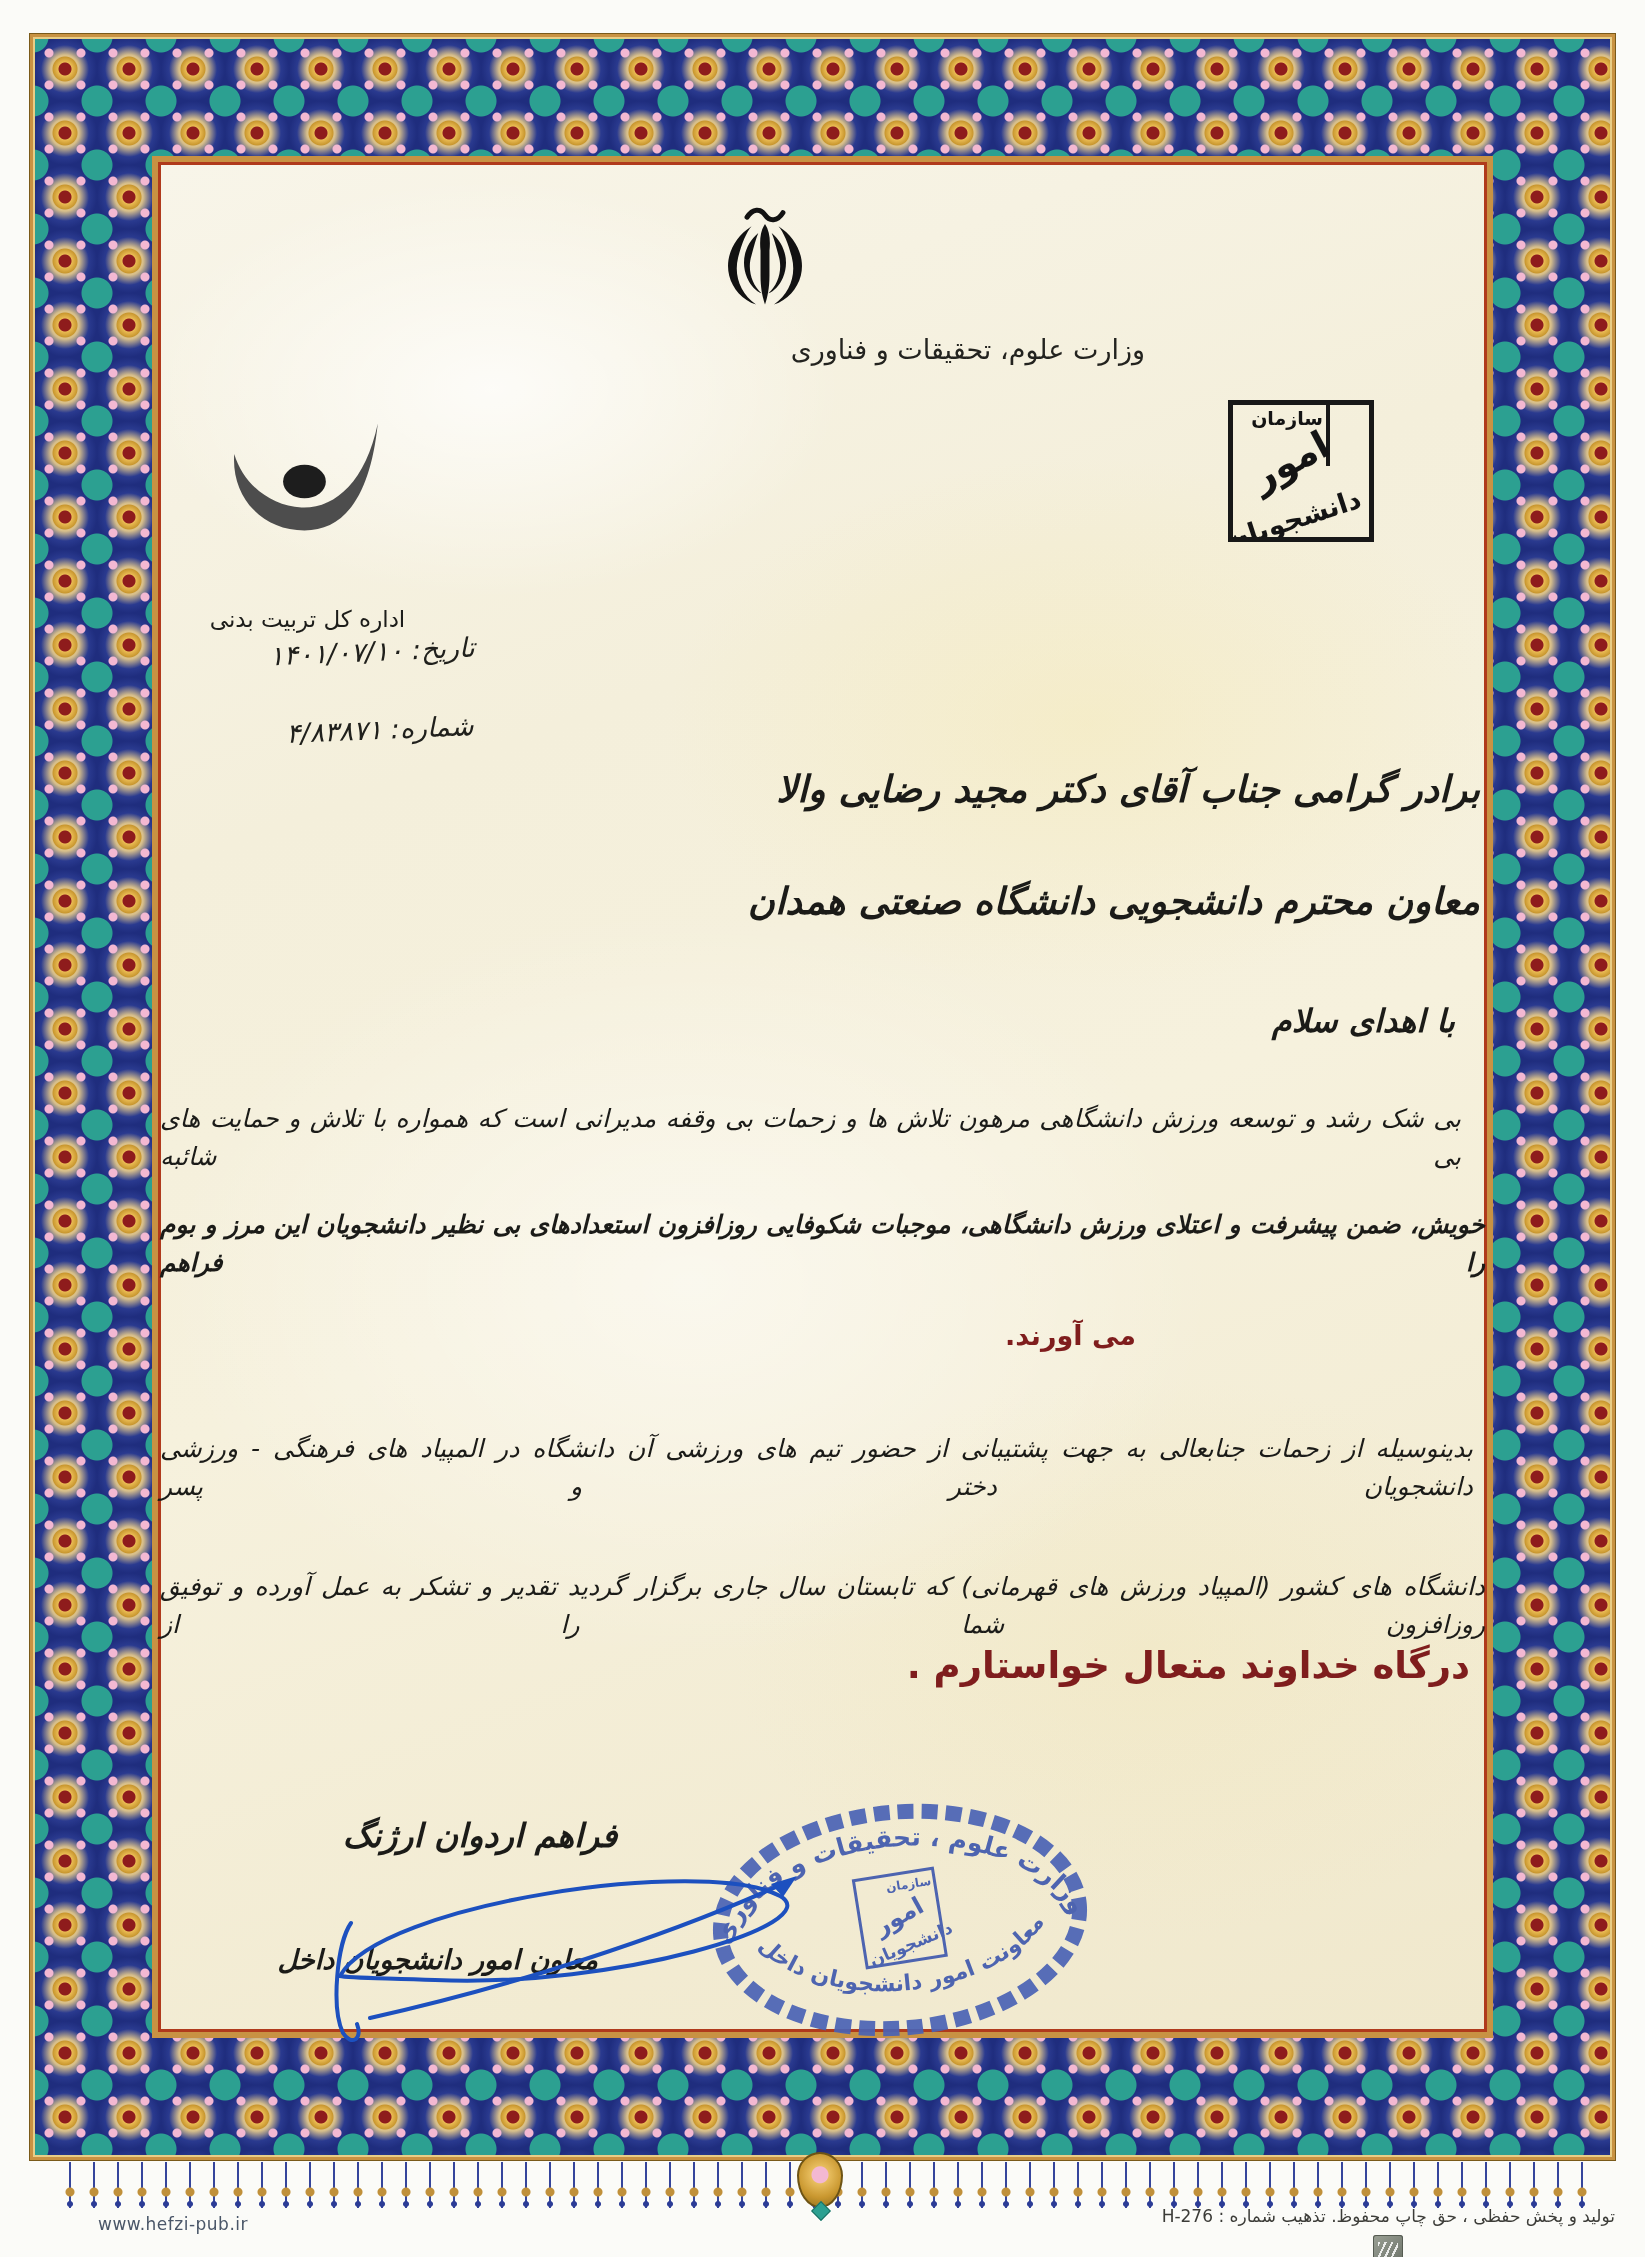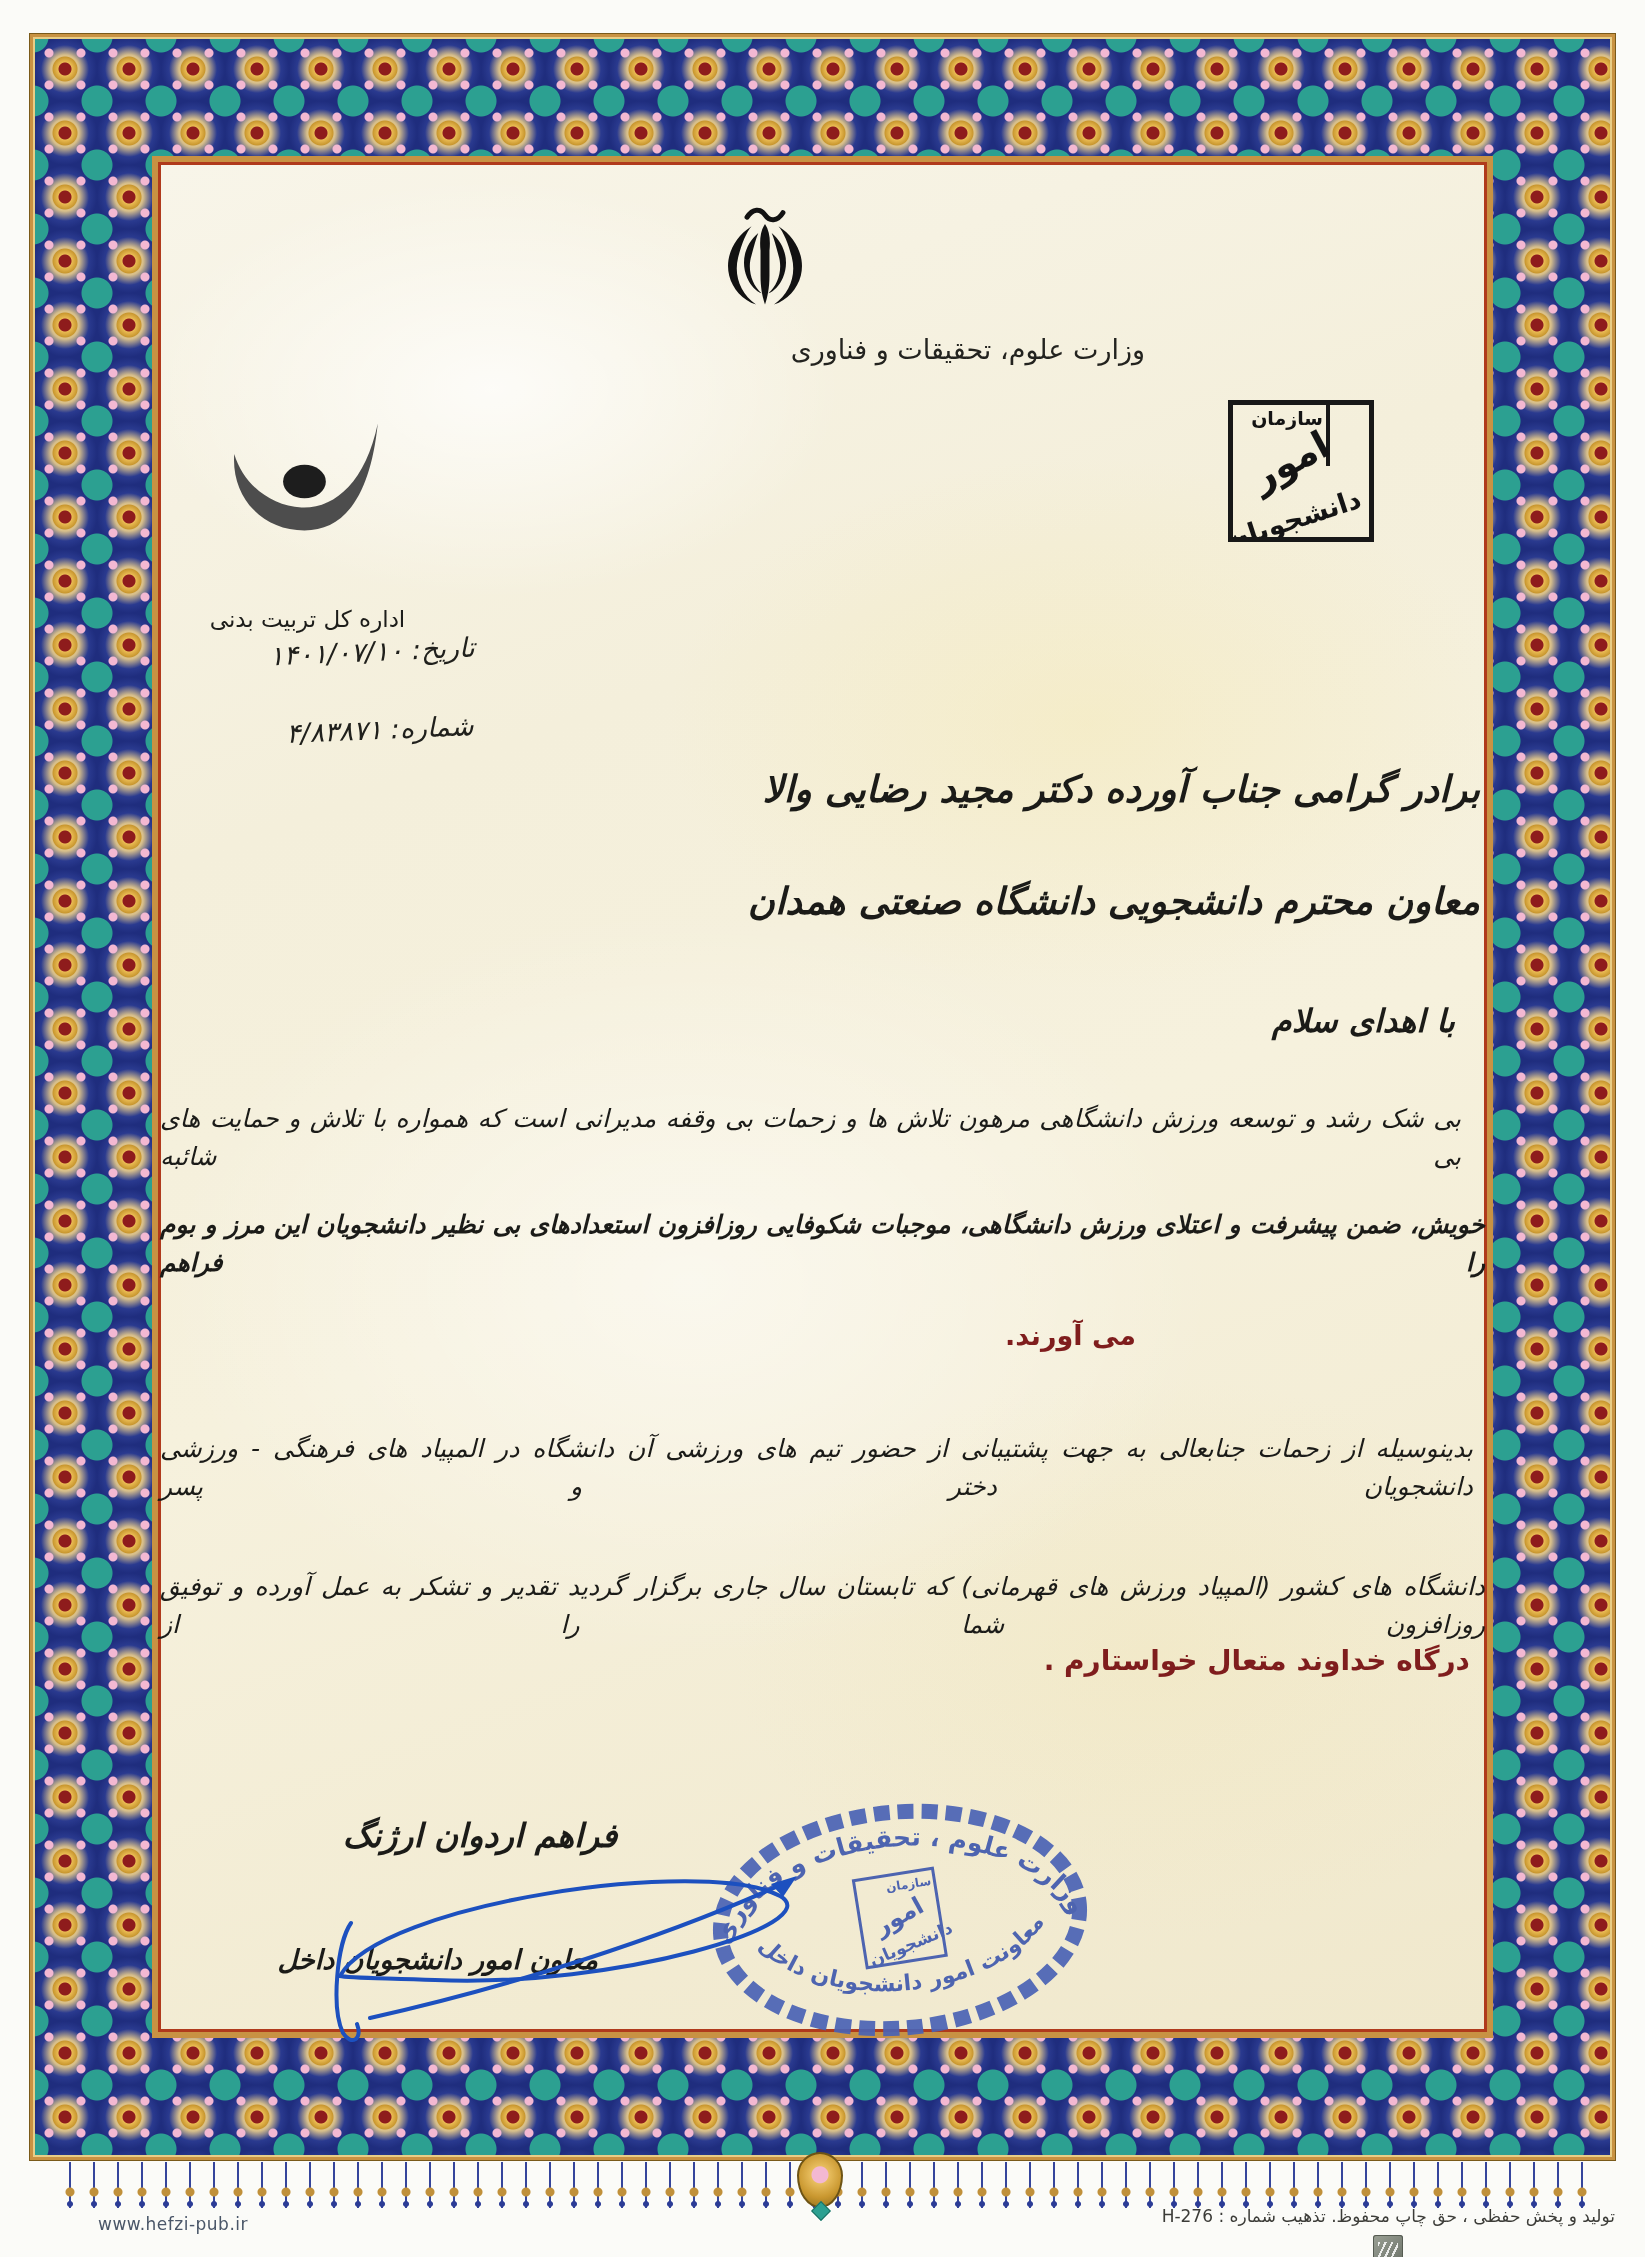--- a/index.html
+++ b/index.html
@@ -134,30 +134,30 @@
 
 <div class="meta" style="right:1170px;top:636px;">
   <b>تاریخ:</b>‏
   <span>۱۴۰۱/۰۷/۱۰</span>
 </div>
 <div class="meta" style="right:1172px;top:714px;">
   <b>شماره:</b>‏
   <span>۴/۸۳۸۷۱</span>
 </div>
 
-<div class="rcpt" style="top:768px;">برادر گرامی جناب آورده دکتر مجید رضایی والا</div>
+<div class="rcpt" style="top:768px;">برادر گرامی جناب آقای دکتر مجید رضایی والا</div>
 <div class="rcpt" style="top:880px;">معاون محترم دانشجویی دانشگاه صنعتی همدان</div>
 <div class="salut" style="top:1002px;">با اهدای سلام</div>
 
 <div class="bodyline" style="top:1100px;padding-right:24px;box-sizing:border-box;">بی شک رشد و توسعه ورزش دانشگاهی مرهون تلاش ها و زحمات بی وقفه مدیرانی است که همواره با تلاش و حمایت های بی شائبه</div>
 <div class="bodyline" style="top:1206px;font-weight:bold;">خویش، ضمن پیشرفت و اعتلای ورزش دانشگاهی، موجبات شکوفایی روزافزون استعدادهای بی نظیر دانشجویان این مرز و بوم را فراهم</div>
 <div class="shortline" style="left:1005px;top:1320px;">می آورند.</div>
 <div class="bodyline" style="top:1430px;padding-right:12px;box-sizing:border-box;">بدینوسیله از زحمات جنابعالی به جهت پشتیبانی از حضور تیم های ورزشی آن دانشگاه در المپیاد های فرهنگی - ورزشی دانشجویان دختر و پسر</div>
 <div class="bodyline" style="top:1536px;margin-top:32px;">دانشگاه های کشور (المپیاد ورزش های قهرمانی) که تابستان سال جاری برگزار گردید تقدیر و تشکر به عمل آورده و توفیق روزافزون شما را از</div>
-<div class="shortline" style="right:175px;top:1644px;font-size:28px;">درگاه خداوند متعال خواستارم .</div>
+<div class="shortline" style="right:175px;top:1644px;font-size:37px;">درگاه خداوند متعال خواستارم .</div>
 
 <div class="sig-name">فراهم اردوان ارژنگ</div>
 <div class="sig-title">معاون امور دانشجویان داخل</div>
 
 <svg class="signature" width="580" height="225" viewBox="0 0 580 225">
   <g stroke="#1c50bf" stroke-width="4" fill="none" stroke-linecap="round">
     <path d="M55 128 C95 55 420 8 495 48 C545 76 330 140 150 132 C95 130 62 130 55 128 Z"></path>
     <path d="M85 170 C220 140 380 90 502 34"></path>
     <path d="M66 75 C52 95 46 160 58 185 C66 198 78 192 72 176"></path>
   </g>

